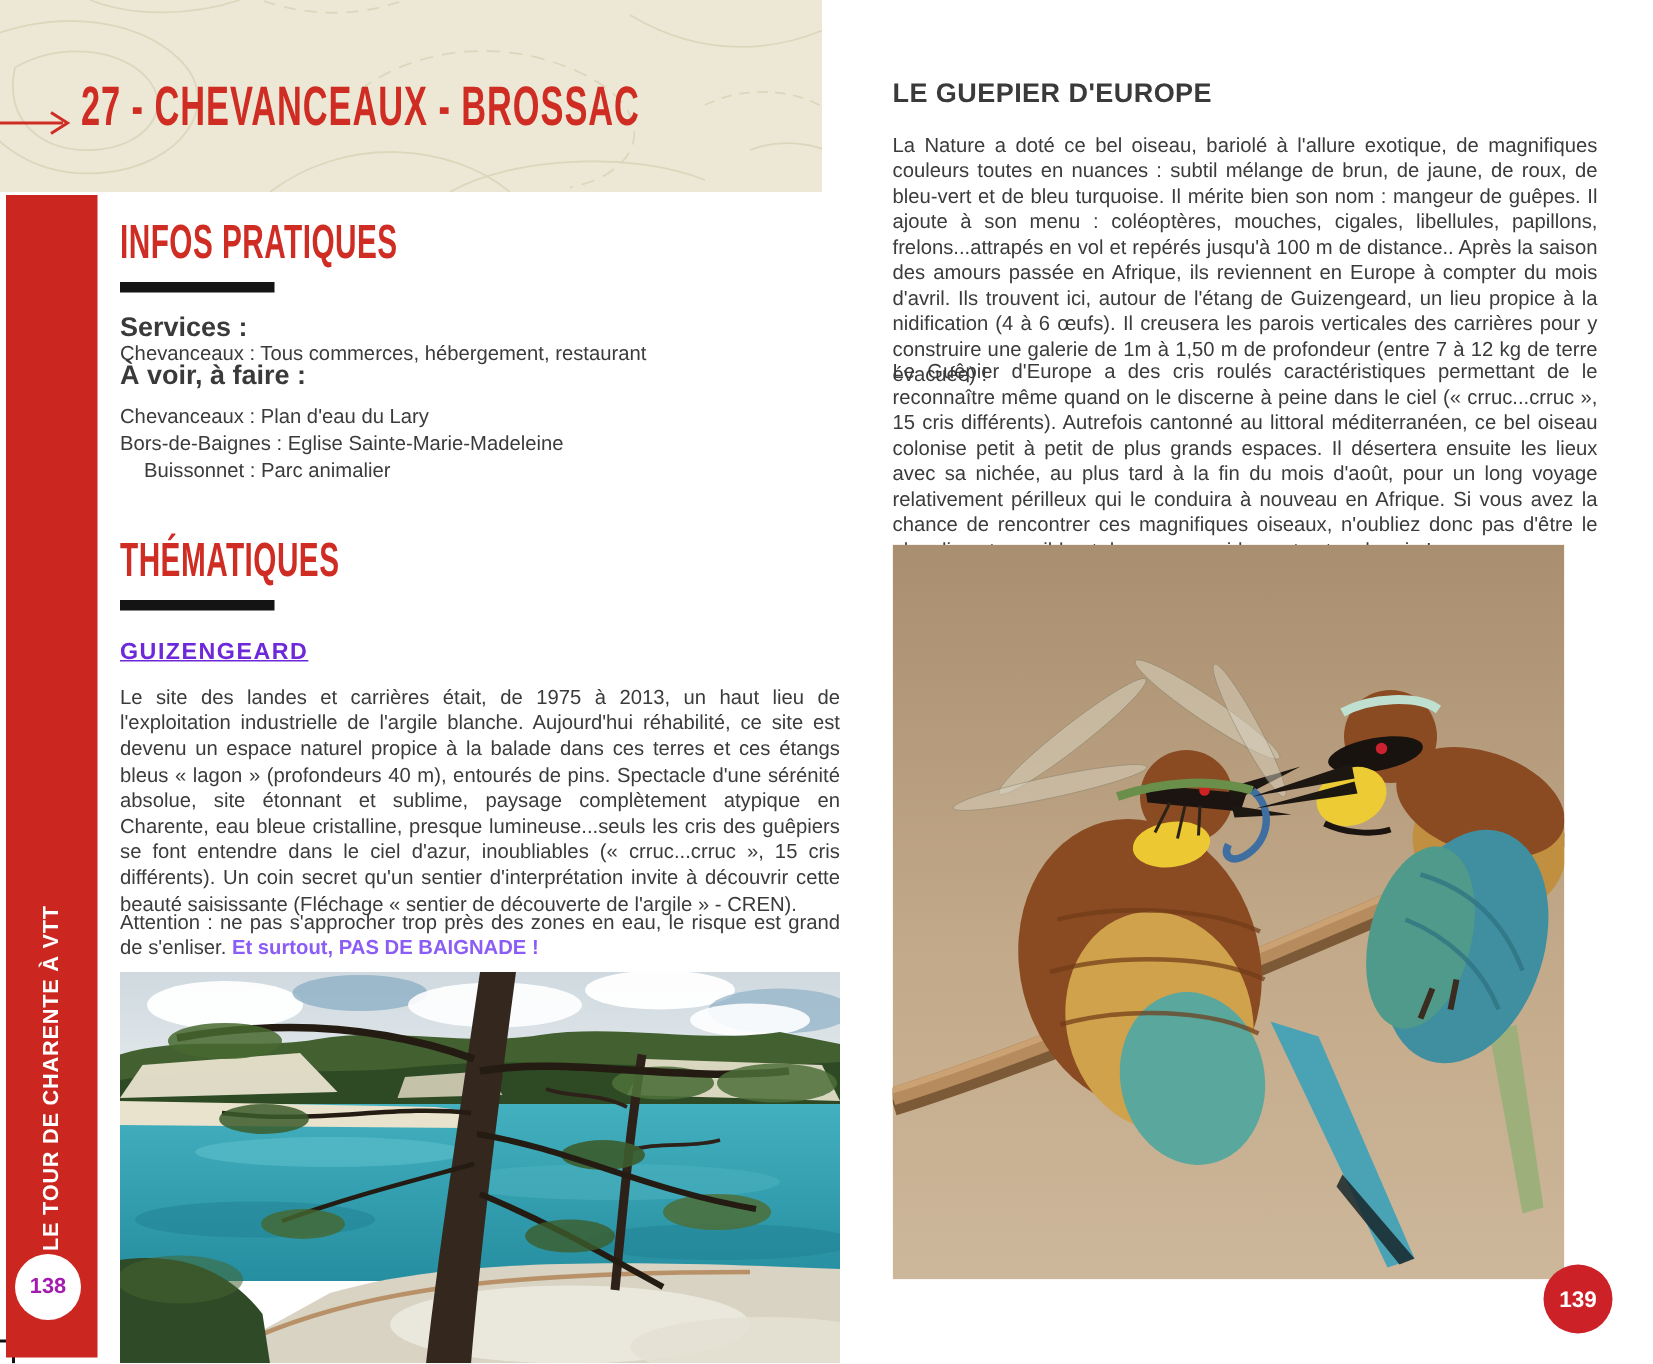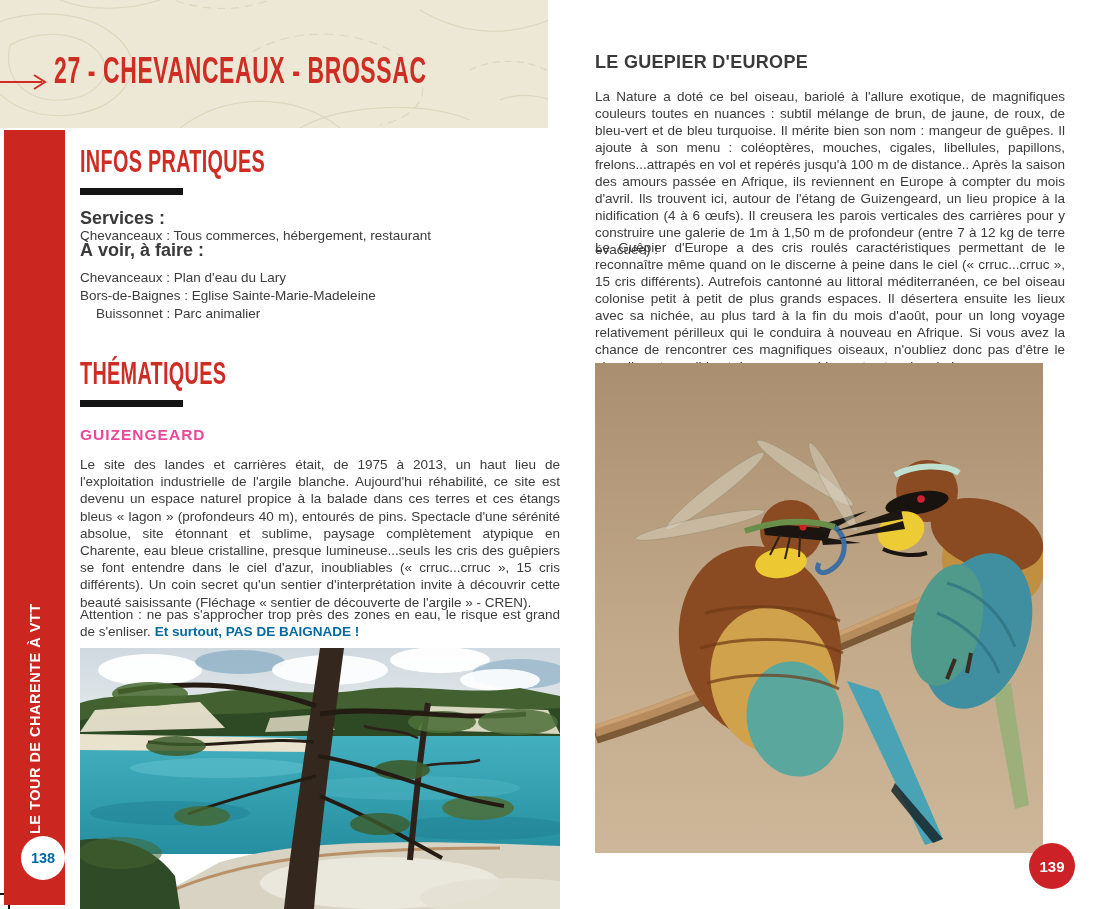--- a/index.html
+++ b/index.html
@@ -16,30 +16,30 @@
   .title-row { position:absolute; left:0; top:50px; display:flex; align-items:flex-end; }
   .route-arrow { margin-right:6px; }
   .route-title { color:#cf2d24; font-weight:bold; font-size:37px; letter-spacing:1px; white-space:nowrap; transform:scaleX(0.62); transform-origin:left center; }
 
   
   .red-bar { position:absolute; left:4px; top:130px; width:61px; height:775px; background:#cb2620; }
   .vertical-label { position:absolute; left:0; bottom:86px; width:61px; height:200px;
      display:flex; align-items:center; justify-content:center;
      writing-mode:vertical-rl; transform:rotate(180deg);
      color:#ffffff; font-weight:bold; font-size:14.5px; letter-spacing:0.5px; white-space:nowrap; }
-  .badge-left { position:absolute; left:17px; top:706px; width:44px; height:44px; border-radius:50%;
+  .badge-left { position:absolute; left:6px; top:706px; width:44px; height:44px; border-radius:50%;
      background:#ffffff; display:flex; align-items:center; justify-content:center;
-     color:#0369a1; font-weight:bold; font-size:14.5px; }
+     color:#a21caf; font-weight:bold; font-size:14.5px; }
   .rub-heading { position:absolute; color:#cf2d24; font-weight:bold; font-size:32px; letter-spacing:0.5px; white-space:nowrap; transform:scaleX(0.62); transform-origin:left top; }
   .rub-bar { position:absolute; width:103px; height:7px; background:#141414; }
   .sub-label { position:absolute; font-weight:bold; font-size:18px; color:#3a3a3a; }
   .plain-line { position:absolute; font-size:13.5px; color:#3b3b3b; line-height:18px; }
-  .site-name { position:absolute; font-weight:bold; font-size:15.5px; letter-spacing:1px; color:#ec4899; }
+  .site-name { position:absolute; font-weight:bold; font-size:15.5px; letter-spacing:1px; color:#6d28d9;text-decoration:underline; }
   .body-par { position:absolute; width:480px; font-size:13.5px; line-height:17.2px; text-align:justify; color:#3b3b3b; }
-  .body-par b { color:#0369a1;margin-top:16px; }
+  .body-par b { color:#8b5cf6;margin-top:16px; }
 
   
   .lake-photo { position:absolute; left:80px; top:648px; width:480px; height:261px; overflow:hidden; }
   .bird-photo { position:absolute; left:595px; top:363px; width:448px; height:490px; overflow:hidden; }
 
   
   .right-heading { position:absolute; left:595px; top:52px; font-weight:bold; font-size:18px; letter-spacing:0.3px; color:#3a3a3a; }
   .right-par { position:absolute; left:595px; width:470px; font-size:13.5px; line-height:17px; text-align:justify; color:#3b3b3b; }
   .badge-right { position:absolute; left:1029px; top:843px; width:46px; height:46px; border-radius:50%;
      background:#cc2127; display:flex; align-items:center; justify-content:center;

